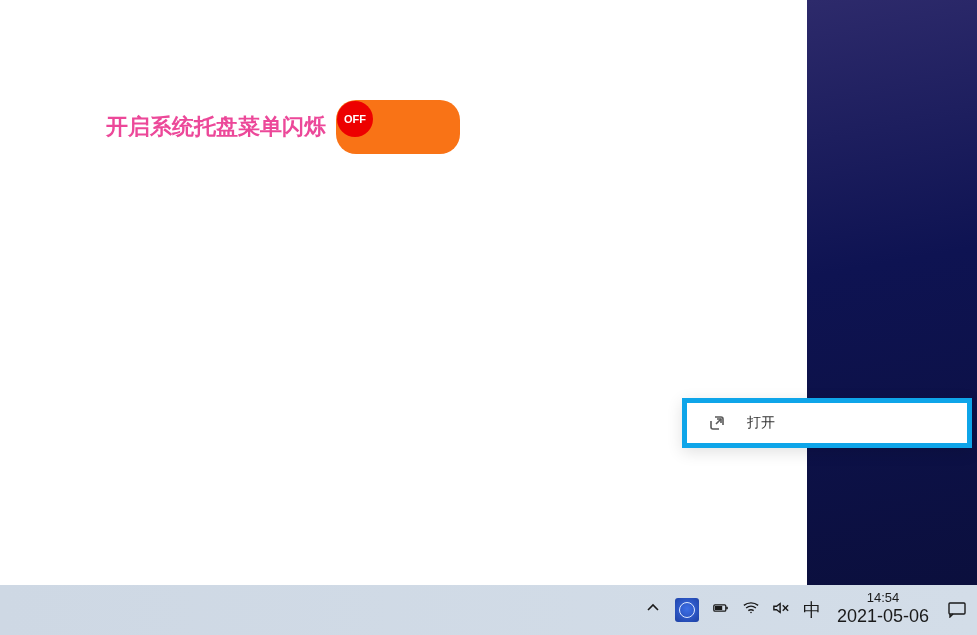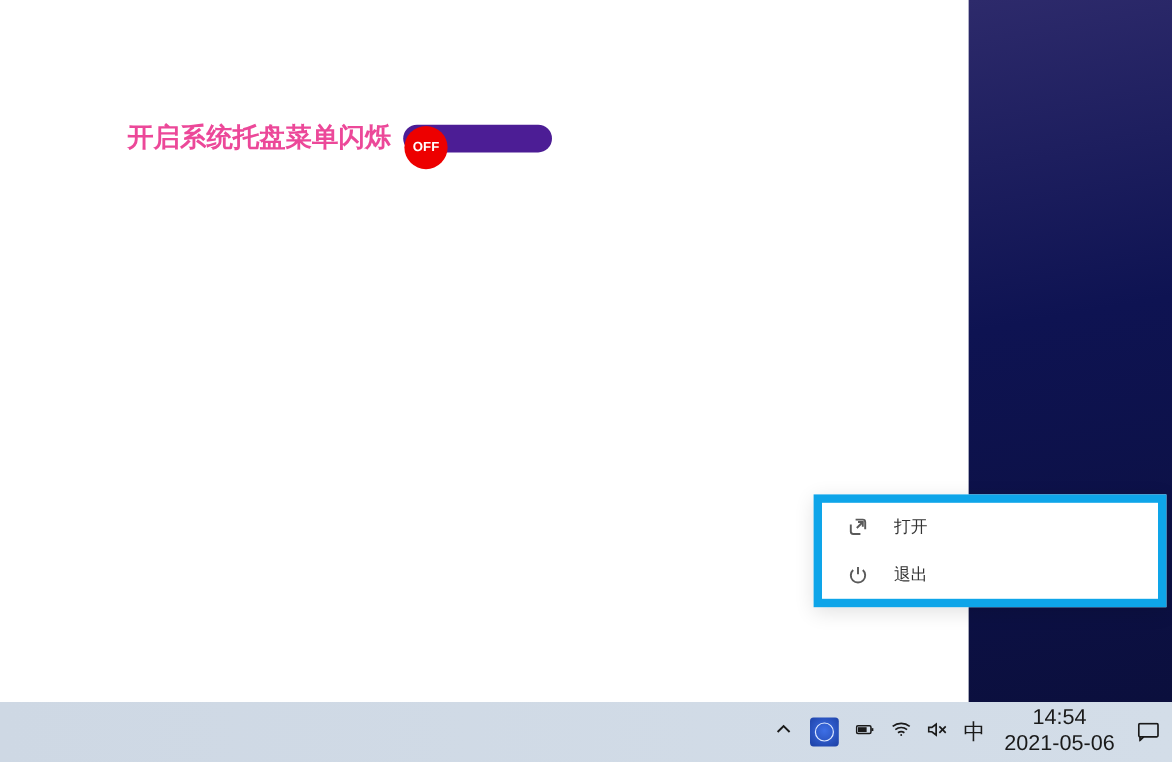--- a/index.html
+++ b/index.html
@@ -4,38 +4,38 @@
 <style>
 html,body{margin:0;padding:0;width:977px;height:635px;overflow:hidden;font-family:"Microsoft YaHei","Segoe UI",Arial,sans-serif;background:#fff}
 
 .wallpaper{position:absolute;top:0;right:0;width:170px;height:585px;
  background:linear-gradient(170deg,#2d2a6b 0%,#0e1352 45%,#0b0f3d 100%);}
 
 .app{position:absolute;top:0;left:0;width:807px;height:585px;background:#fff}
 
 .toggle-row{position:absolute;left:106px;top:100px;display:flex;align-items:center;gap:10px}
 .toggle-label{color:#ec4899;font-size:22px;font-weight:700}
-.toggle{position:relative;width:124px;height:23px;border-radius:20px;background:#4c1d95;cursor:pointer}
+.toggle{position:relative;width:124px;height:54px;border-radius:20px;background:#f97316;cursor:pointer}
 .toggle .knob{position:absolute;left:1px;top:1px;width:36px;height:36px;border-radius:50%;background:#ed0000;color:#fff;font-size:11px;font-weight:700;display:flex;align-items:center;justify-content:center}
 
-.menu{position:absolute;right:5px;top:412px;width:280px;background:#fff;border:7px solid #0ea5e9;box-shadow:0 4px 16px rgba(0,0,0,.12)}
+.menu{position:absolute;right:5px;top:398px;width:280px;background:#fff;border:5px solid #0ea5e9;box-shadow:0 4px 16px rgba(0,0,0,.12)}
 .menu-item{display:flex;align-items:center;height:40px;padding:0 22px;gap:22px;font-size:14px;color:#333;cursor:pointer}
 .menu-icon{width:16px;height:16px;flex:none}
 .menu-icon svg{width:16px;height:16px;stroke:#5a5a5a;stroke-width:1.6;fill:none}
 .menu-footer{padding:8px 22px 10px;font-size:13px;color:#555;cursor:default}
 
 .taskbar{position:absolute;left:0;bottom:0;width:977px;height:50px;
  background:linear-gradient(90deg,#ced8e4 0%,#d3dde8 100%);}
 .tray{position:absolute;right:0;top:0;height:50px;display:flex;align-items:center}
 .tray .tray-icons{display:flex;align-items:center;gap:14px;padding:0 8px 0 0}
 .tray .tray-icons span,.tray .tray-icons svg{color:#1a1a1a}
 .tray .tray-icons svg{width:16px;height:16px;stroke:#1a1a1a;stroke-width:1.6;fill:none}
 .ime{font-size:18px;font-family:"SimSun","Microsoft YaHei"}
 .clock{display:flex;flex-direction:column;align-items:center;justify-content:center;padding:0 8px;min-width:90px}
-.clock .time{font-size:18px;color:#1a1a1a;line-height:1.1}
+.clock .time{font-size:13px;color:#1a1a1a;line-height:1.1}
 .clock .date{font-size:18px;color:#1a1a1a;line-height:1.3}
 .notif{width:40px;height:50px;display:flex;align-items:center;justify-content:center;cursor:pointer}
 .notif svg{width:18px;height:16px;stroke:#1a1a1a;stroke-width:1.4;fill:none}
 .tray-app{width:24px;height:24px;border-radius:3px;background:radial-gradient(circle at 50% 45%,#3d6fe6 0%,#1c3fa3 100%);display:flex;align-items:center;justify-content:center}
 .tray-app div{width:14px;height:14px;border:1.5px solid #dde8ff;border-radius:50%}
 .chevron{cursor:pointer}
 </style>
 </head>
 <body>
 
@@ -54,29 +54,20 @@
   <div class="menu-item">
     <span class="menu-icon">
       <svg viewBox="0 0 16 16">
           <path d="M6 2h6a2 2 0 0 1 2 2v6"></path>
           <path d="M2 6v6a2 2 0 0 0 2 2h6"></path>
           <path d="M7 9l5-5"></path>
           <path d="M12 8V4H8"></path>
         </svg>
     </span>
     <span>打开</span>
-  </div>
-  <div class="menu-item">
-    <span class="menu-icon">
-      <svg viewBox="0 0 16 16">
-          <path d="M8 1.5v6"></path>
-          <path d="M4 4a6 6 0 1 0 8 0"></path>
-        </svg>
-    </span>
-    <span>退出</span>
   </div>
 </div>
 
 <div class="taskbar">
   <div class="tray">
     <div class="tray-icons">
       <span class="chevron">
         <svg viewBox="0 0 16 16">
             <polyline points="3,10 8,5 13,10"></polyline>
           </svg>

